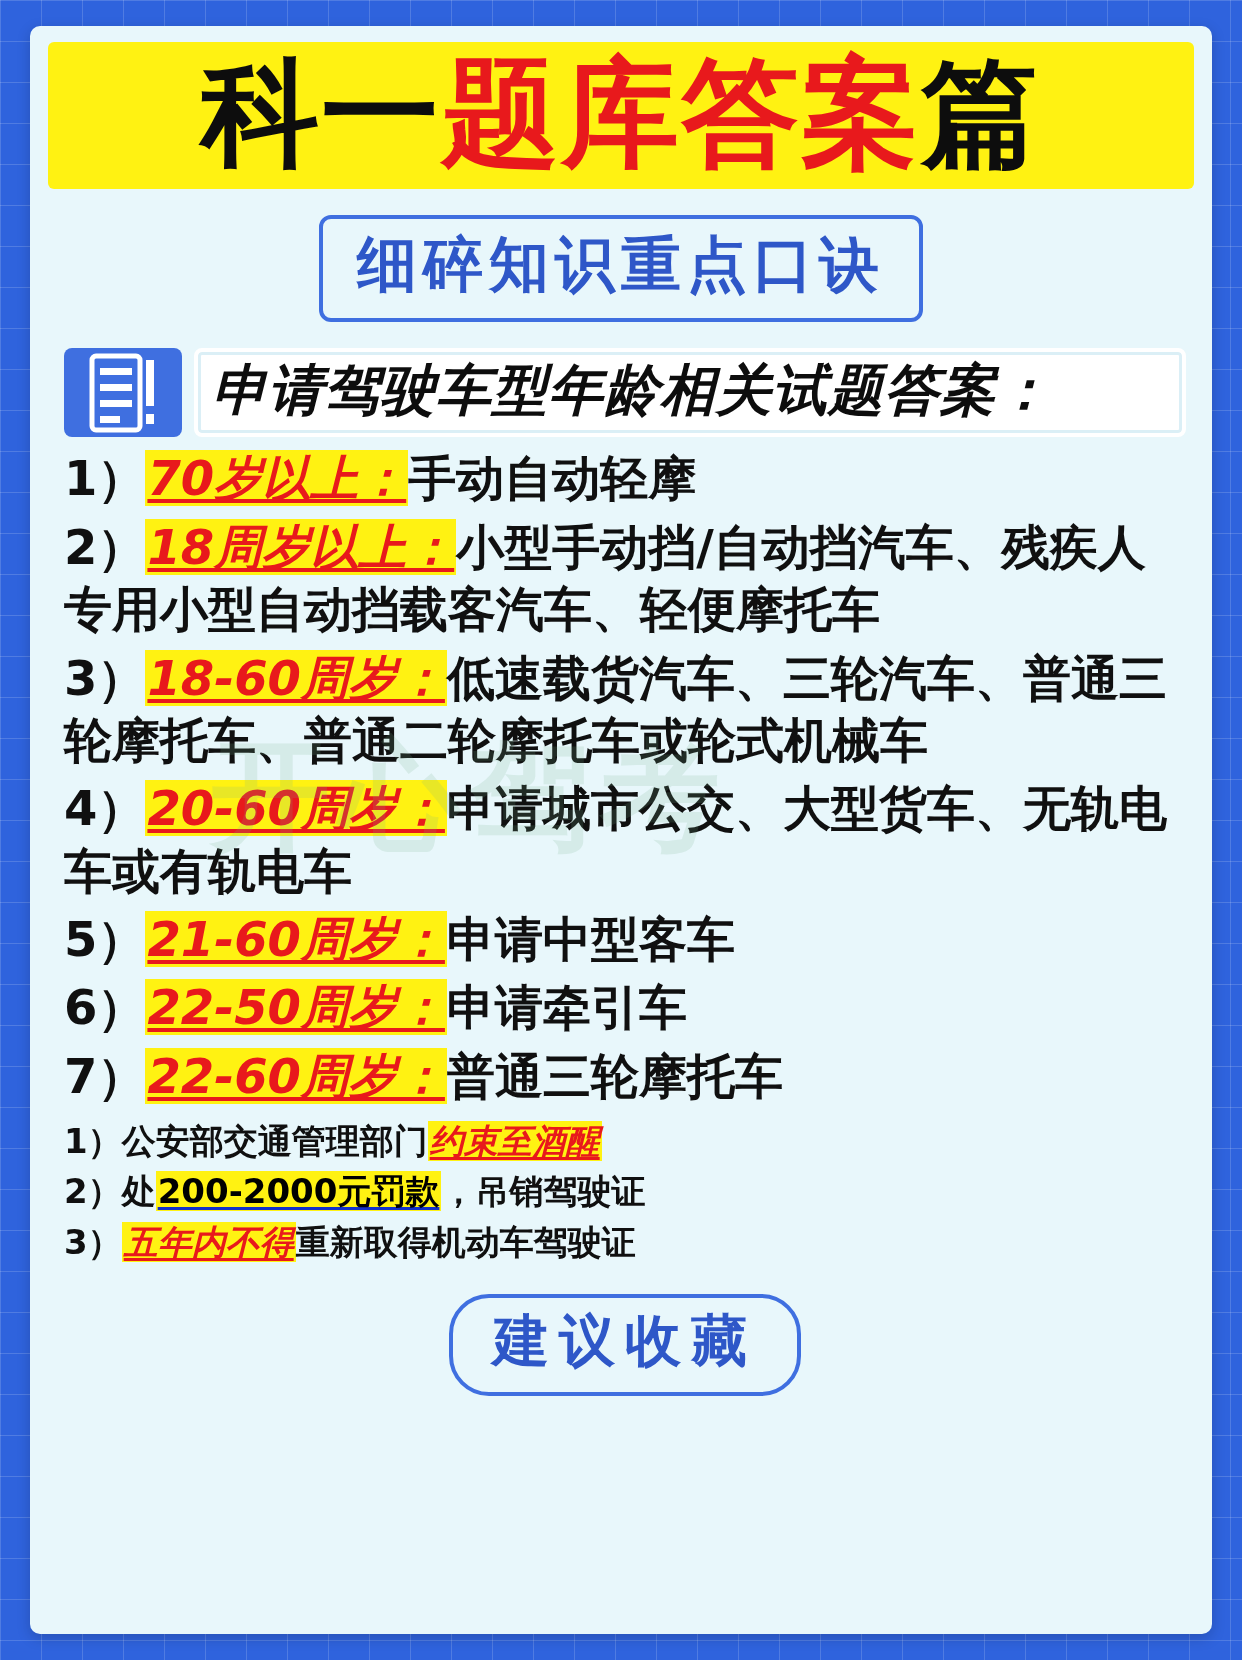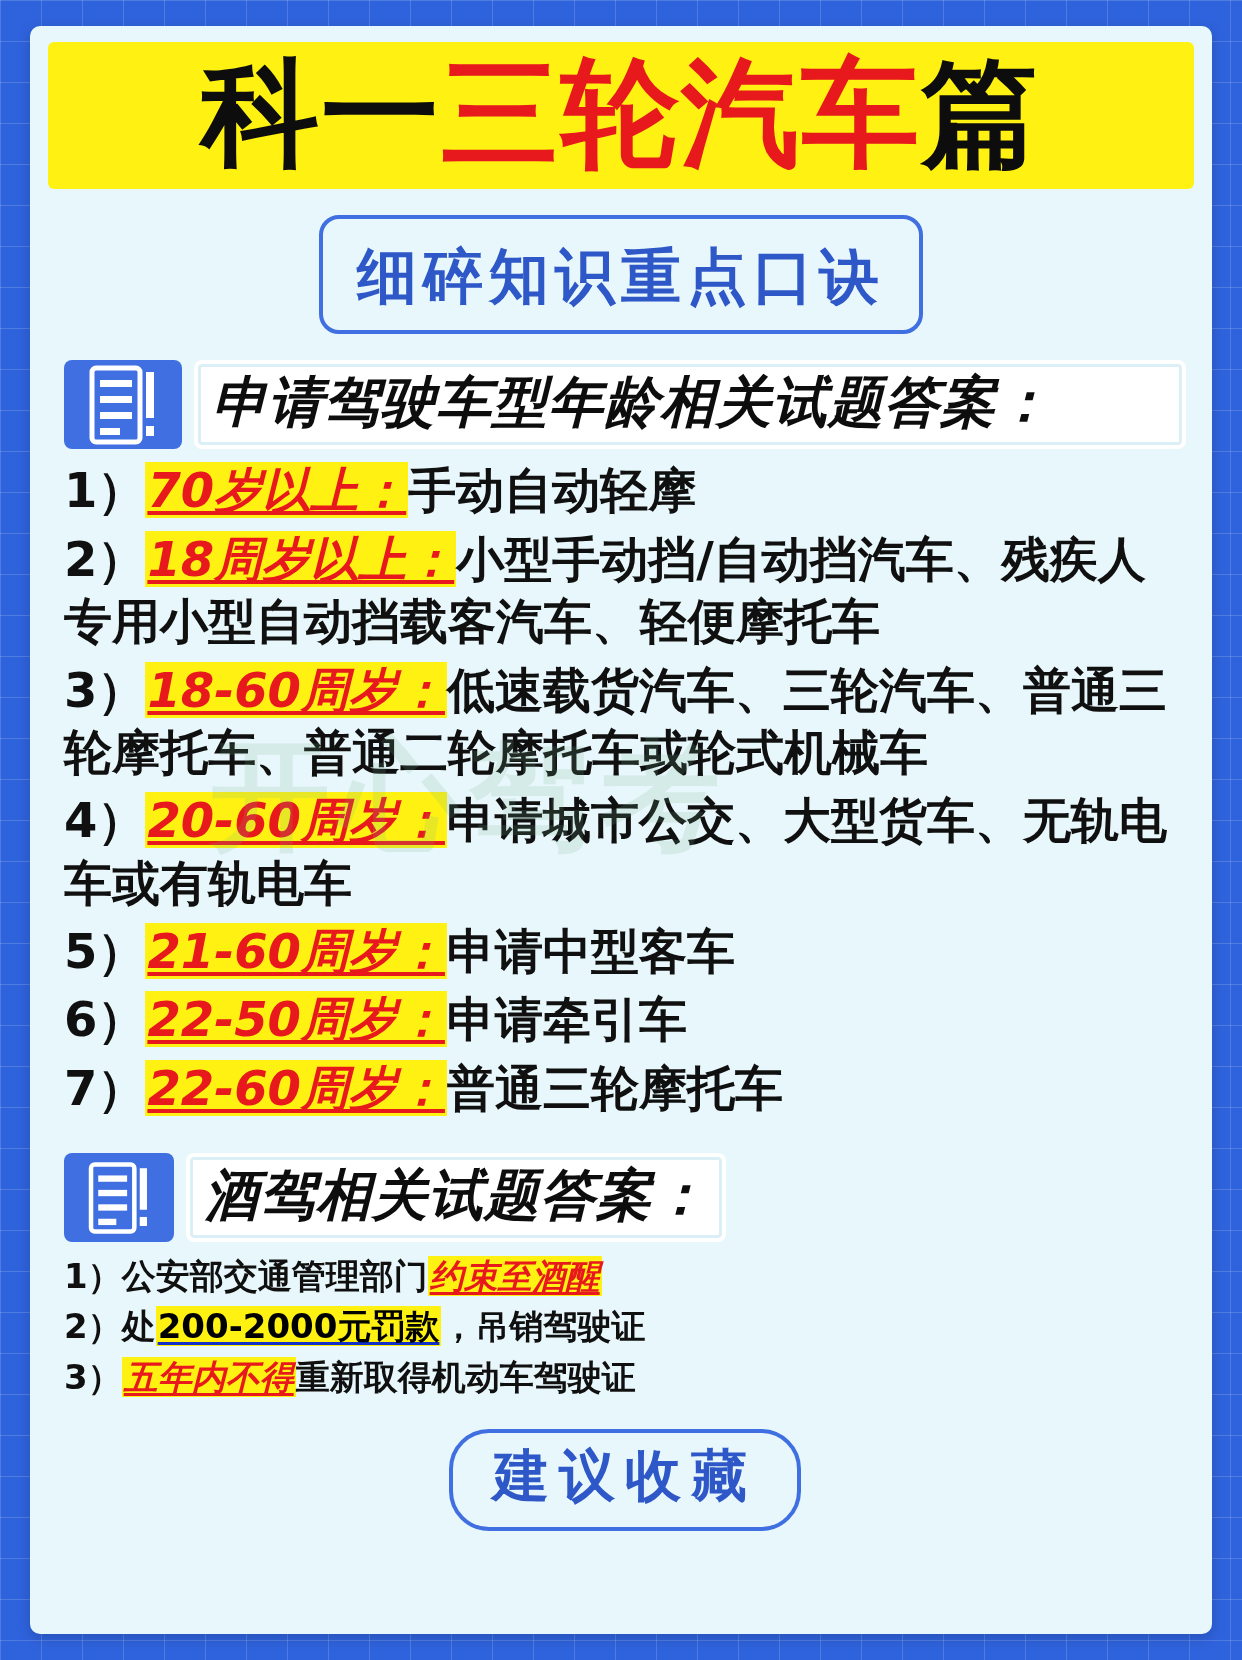--- a/index.html
+++ b/index.html
@@ -57,22 +57,22 @@
   .t-red { color: #e8191c; }
 
   
   .subtitle-wrap {
     text-align: center;
     margin-top: 26px;
   }
   .subtitle {
     display: inline-block;
     border: 4px solid #3f6fe0;
-    border-radius: 20px;
-    padding: 18px 34px 12px 34px;
+    border-radius: 12px;
+    padding: 6px 34px 12px 34px;
     background: transparent;
   }
   .subtitle span {
     font-size: 60px;
     font-weight: 800;
     color: #2e57c8;
     letter-spacing: 6px;
     font-family: "DejaVu Sans", "Liberation Sans", sans-serif;
   }
 
@@ -184,21 +184,21 @@
 </head>
 <body>
 
 <div class="bg-grid"></div>
 
 <div class="card">
 
   <div class="watermark">开心驾考</div>
 
   <div class="title-band">
-    <span class="t-black">科一</span><span class="t-red">三轮汽车</span><span class="t-black">篇</span>
+    <span class="t-black">科一</span><span class="t-red">题库答案</span><span class="t-black">篇</span>
   </div>
 
   <div class="subtitle-wrap">
     <div class="subtitle">
       <span>细碎知识重点口诀</span>
     </div>
   </div>
 
   <div class="section-head">
     <div class="sec-icon">
@@ -234,36 +234,20 @@
       <span>5）</span><span class="hl">21-60周岁：</span><span>申请中型客车</span>
     </div>
     <div class="item">
       <span>6）</span><span class="hl">22-50周岁：</span><span>申请牵引车</span>
     </div>
     <div class="item">
       <span>7）</span><span class="hl">22-60周岁：</span><span>普通三轮摩托车</span>
     </div>
   </div>
 
-  <div class="section-head section2">
-    <div class="sec-icon small">
-      <svg width="64" height="74" viewBox="0 0 70 82" aria-hidden="true">
-        <rect x="4" y="4" width="48" height="74" rx="4" fill="none" stroke="#ffffff" stroke-width="5"></rect>
-        <rect x="12" y="16" width="32" height="7" fill="#ffffff"></rect>
-        <rect x="12" y="32" width="32" height="7" fill="#ffffff"></rect>
-        <rect x="12" y="48" width="32" height="7" fill="#ffffff"></rect>
-        <rect x="12" y="64" width="20" height="7" fill="#ffffff"></rect>
-        <rect x="58" y="8" width="8" height="46" fill="#ffffff"></rect>
-        <rect x="58" y="62" width="8" height="10" fill="#ffffff"></rect>
-      </svg>
-    </div>
-    <div class="sec-title-box" style="flex:0 1 auto;">
-      <span>酒驾相关试题答案：</span>
-    </div>
-  </div>
 
   <div class="list list2">
     <div class="item">
       <span>1）</span><span>公安部交通管理部门</span><span class="hl">约束至酒醒</span>
     </div>
     <div class="item">
       <span>2）</span><span>处</span><span class="hl-blue">200-2000元罚款</span><span>，吊销驾驶证</span>
     </div>
     <div class="item">
       <span>3）</span><span class="hl">五年内不得</span><span>重新取得机动车驾驶证</span>

